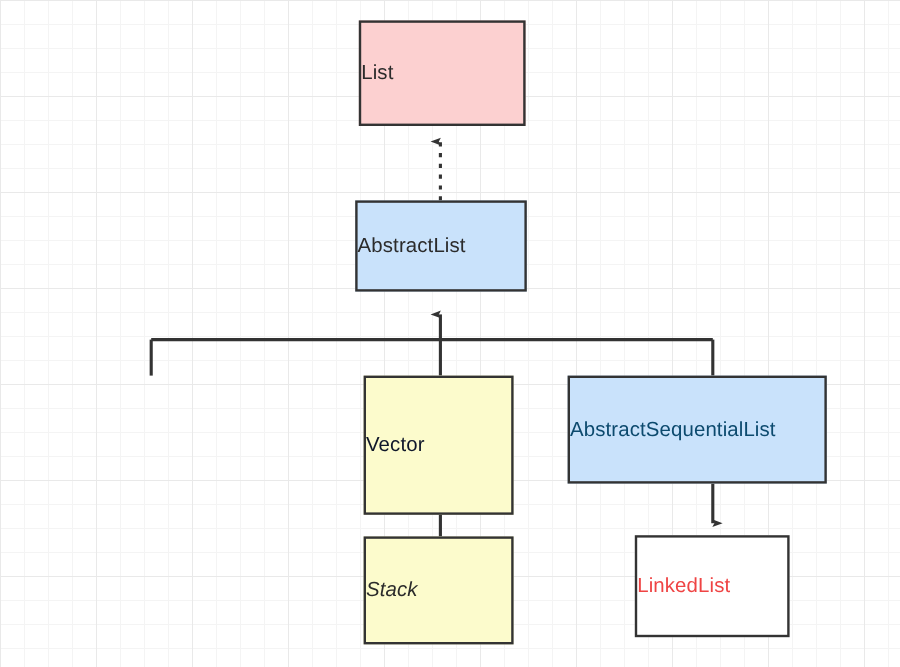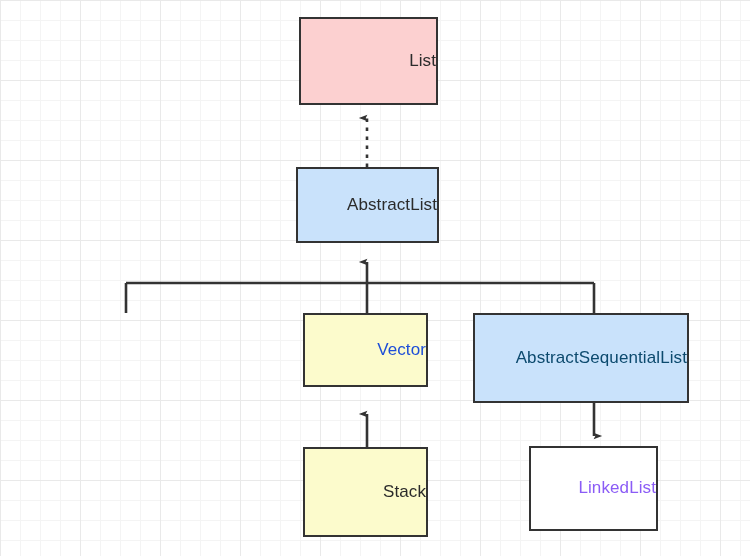--- a/index.html
+++ b/index.html
@@ -34,21 +34,21 @@
     width: 750px;
     height: 556px;
     pointer-events: none;
   }
   .node {
     position: absolute;
     box-sizing: border-box;
     border: 2px solid #333333;
     display: flex;
     align-items: center;
-    justify-content: flex-end;
+    justify-content: flex-start;
     color: #2b2b2b;
     font-size: 17px;
     line-height: 1.2;
     text-align: center;
     letter-spacing: 0.1px;
     white-space: nowrap;
     z-index: 2;
   }
   .node-label {
     display: block;
@@ -97,29 +97,29 @@
 
   <div class="node" style="left: 299px; top: 17px; width: 139px; height: 88px; background: rgb(252, 208, 208); border-color: rgb(51, 51, 51); color: rgb(43, 43, 43);">
     <span class="node-label">List</span>
   </div>
 
   <div class="node" style="left: 296px; top: 167px; width: 143px; height: 76px; background: rgb(201, 226, 251); border-color: rgb(51, 51, 51); color: rgb(43, 43, 43);">
     <span class="node-label">AbstractList</span>
   </div>
 
 
-  <div class="node" style="left: 303px; top: 313px; width: 125px; height: 74px; background: rgb(252, 251, 204); border-color: rgb(51, 51, 51); color: #1d4ed8; padding-left: 25px;">
+  <div class="node" style="left: 303px; top: 313px; width: 125px; height: 116px; background: rgb(252, 251, 204); border-color: rgb(51, 51, 51); color: #0f172a;">
     <span class="node-label">Vector</span>
   </div>
 
   <div class="node" style="left: 473px; top: 313px; width: 216px; height: 90px; background: rgb(201, 226, 251); border-color: rgb(51, 51, 51); color: #0c4a6e;">
     <span class="node-label">AbstractSequentialList</span>
   </div>
 
-  <div class="node" style="left: 303px; top: 447px; width: 125px; height: 90px; background: rgb(252, 251, 204); border-color: rgb(51, 51, 51); color: rgb(43, 43, 43);">
+  <div class="node" style="left: 303px; top: 447px; width: 125px; height: 90px; background: rgb(252, 251, 204); border-color: rgb(51, 51, 51); color: rgb(43, 43, 43); font-style: italic;">
     <span class="node-label">Stack</span>
   </div>
 
-  <div class="node" style="left: 529px; top: 446px; width: 129px; height: 85px; background: rgb(255, 255, 255); border-color: rgb(51, 51, 51); color: #8b5cf6;">
+  <div class="node" style="left: 529px; top: 446px; width: 129px; height: 85px; background: rgb(255, 255, 255); border-color: rgb(51, 51, 51); color: #ef4444;">
     <span class="node-label">LinkedList</span>
   </div>
 
 </div>
 
 </body></html>

